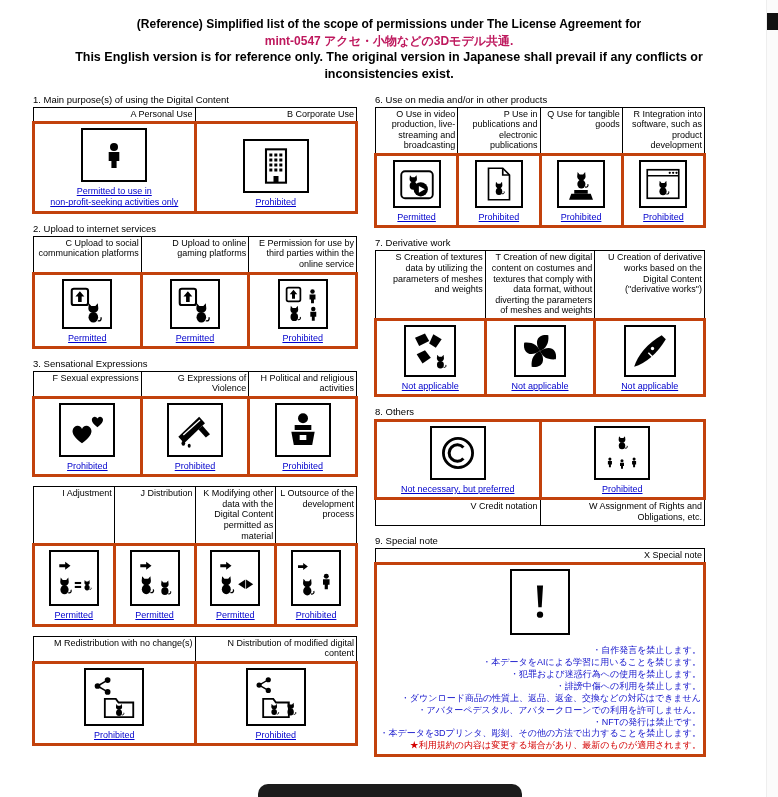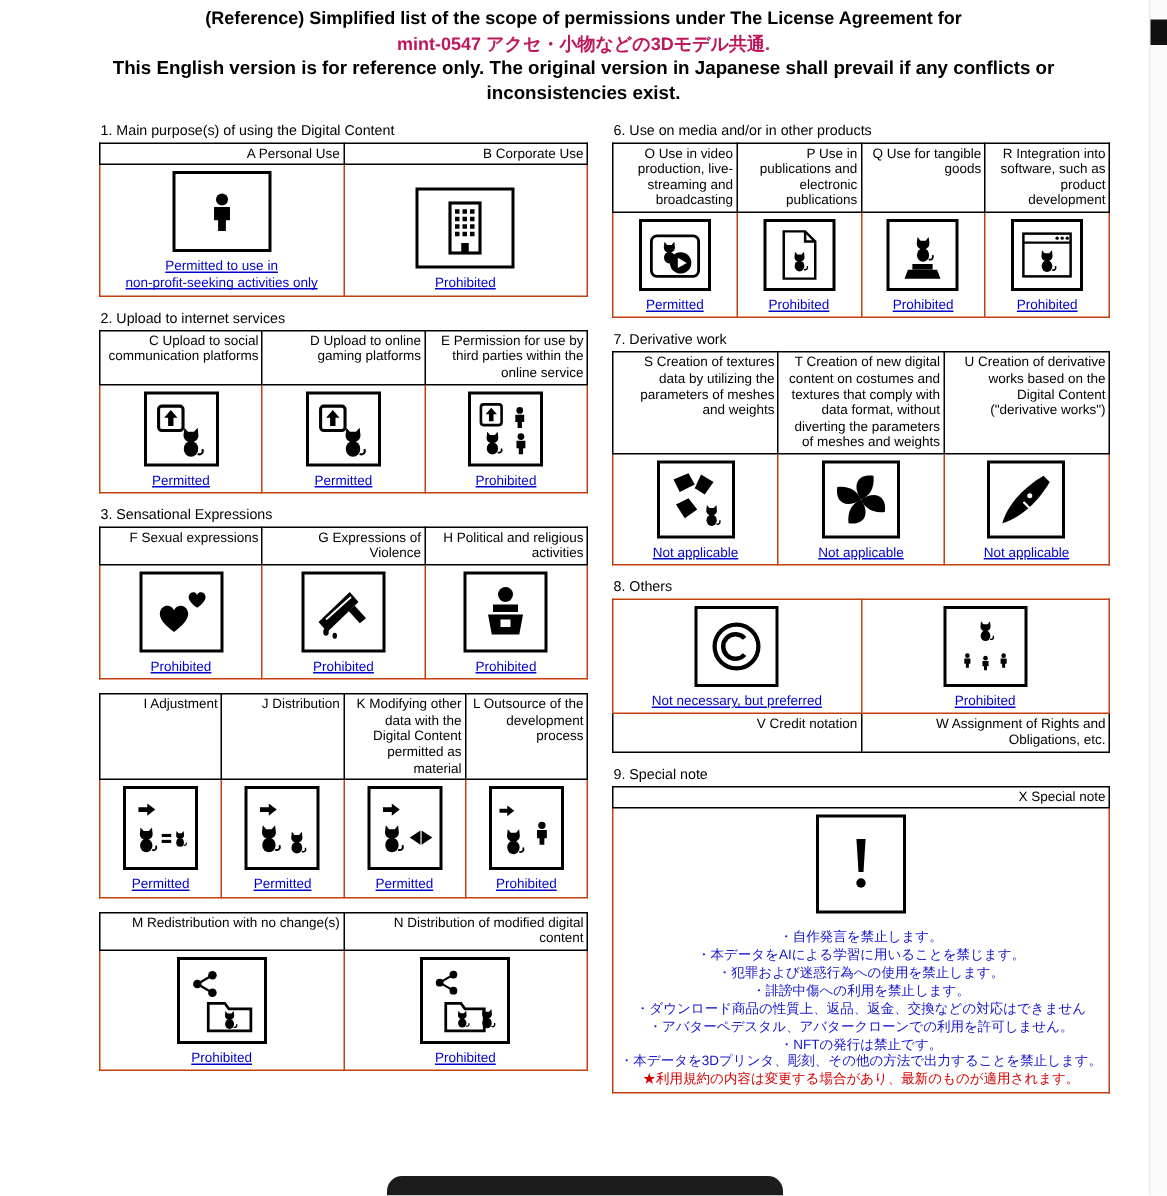--- a/index.html
+++ b/index.html
@@ -1,52 +1,52 @@
 <!DOCTYPE html>
 <html><head>
 <meta charset="utf-8">
 <style>
   html,body{margin:0;padding:0;}
   body{
     width:778px;height:797px;position:relative;overflow:hidden;
     background:#ffffff;color:#000;
     font-family:"Liberation Sans",sans-serif;
   }
-  .header{width:700px;margin:4px auto 10px;text-align:center;font-weight:bold;font-size:12px;line-height:1.38;}
+  .header{width:700px;margin:16px auto 10px;text-align:center;font-weight:bold;font-size:12px;line-height:1.38;}
   .header .l2{color:#be185d;}
   .header .l3{width:656px;margin:0 auto;font-size:12.5px;}
 
-  .cols{display:flex;align-items:flex-start;gap:16px;padding-left:66px;}
+  .cols{display:flex;align-items:flex-start;gap:16px;padding-left:32px;}
   .col-left{width:326px;}
   .col-right{width:332px;}
 
   .section{margin-bottom:9px;}
   .sec-title{font-size:9.5px;margin:0 0 2px 1px;}
 
   table.ptable{width:100%;border-collapse:collapse;table-layout:fixed;}
   .ptable th{border:1px solid #000;font-weight:normal;font-size:9px;line-height:1.18;padding:1px 2px 2px;text-align:right;vertical-align:top;}
-  .ptable td{border:1px solid #c2410c;padding:4px 2px 2px;vertical-align:bottom;}
+  .ptable td{border:3px solid #c2410c;padding:4px 2px 2px;vertical-align:bottom;}
 
   .cellbody{display:flex;flex-direction:column;align-items:center;justify-content:flex-end;}
   .ibox{border:2px solid #000;display:flex;align-items:center;justify-content:center;margin-bottom:4px;background:#fff;}
   .glyph{display:block;fill:#000;}
   .status{font-size:9px;color:#0000cc;text-decoration:underline;text-align:center;white-space:pre-line;line-height:1.25;}
 
   #sec1 .ibox{width:62px;height:50px}   #sec1 .glyph{width:40px;height:40px}
   #sec2 .ibox{width:46px;height:46px}   #sec2 .glyph{width:38px;height:38px}
   #sec3 .ibox{width:52px;height:50px}   #sec3 .glyph{width:40px;height:40px}
   #sec4 .ibox{width:46px;height:52px}   #sec4 .glyph{width:38px;height:42px}
   #sec5 .ibox{width:56px;height:54px}   #sec5 .glyph{width:44px;height:44px}
   #sec6 .ibox{width:44px;height:44px}   #sec6 .glyph{width:36px;height:36px}
   #sec7 .ibox{width:48px;height:48px}   #sec7 .glyph{width:40px;height:40px}
   #sec8 .ibox{width:52px;height:50px}   #sec8 .glyph{width:40px;height:40px}
   #sec9 .ibox{width:56px;height:62px}   #sec9 .glyph{width:42px;height:48px}
   #sec9 .cellbody{justify-content:flex-start;}
 
-  .notes{margin-top:6px;font-size:9px;line-height:1.32;text-align:center;color:#1515cc;width:100%;}
+  .notes{margin-top:6px;font-size:9px;line-height:1.32;text-align:right;color:#1515cc;width:100%;}
   .note-red{color:#d40000;}
 
   .bottom-pill{position:absolute;left:258px;bottom:0;width:264px;height:13px;background:#1c1c1c;border-radius:10px 10px 0 0;}
   .scroll-track{position:absolute;right:0;top:0;width:11px;height:100%;background:#fbfbfb;border-left:1px solid #eee;}
   .scroll-thumb{position:absolute;right:0;top:13px;width:11px;height:17px;background:#111;}
   .hidden-defs{position:absolute;width:0;height:0;overflow:hidden;}
 </style>
 </head>
 <body>
 

